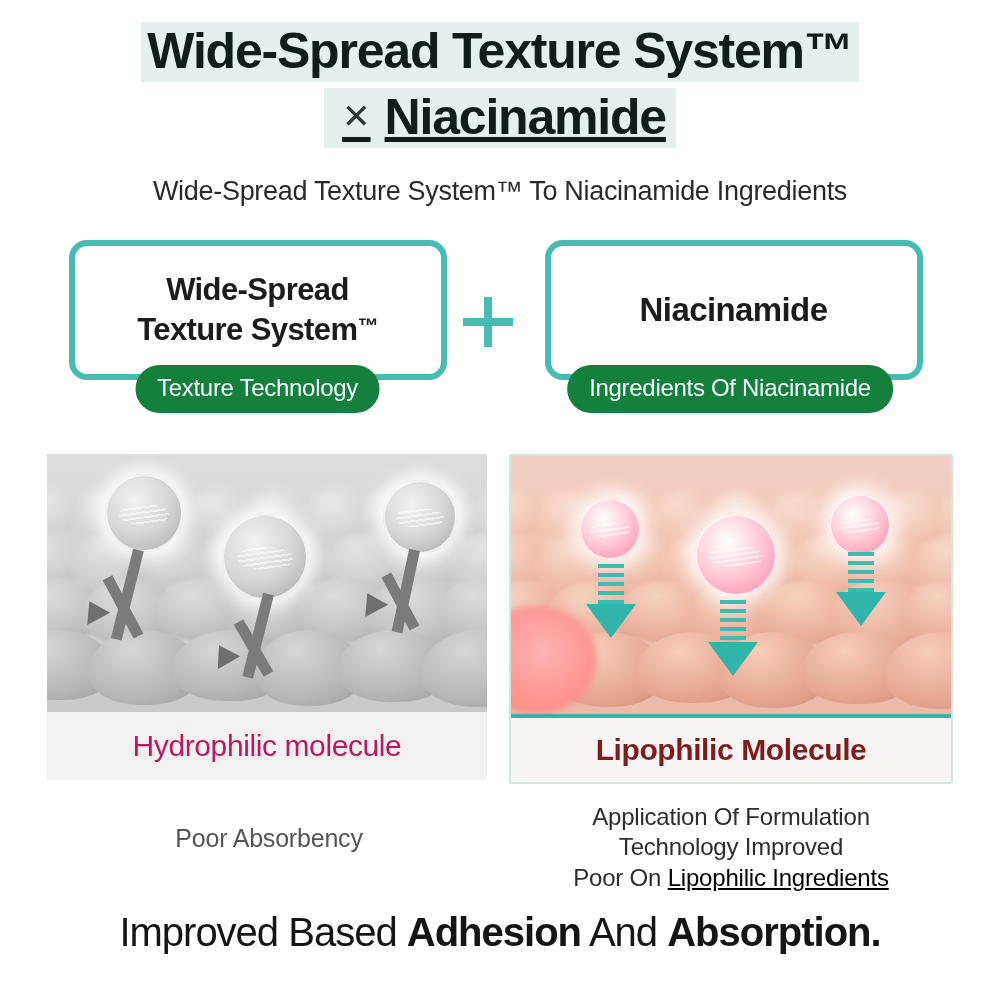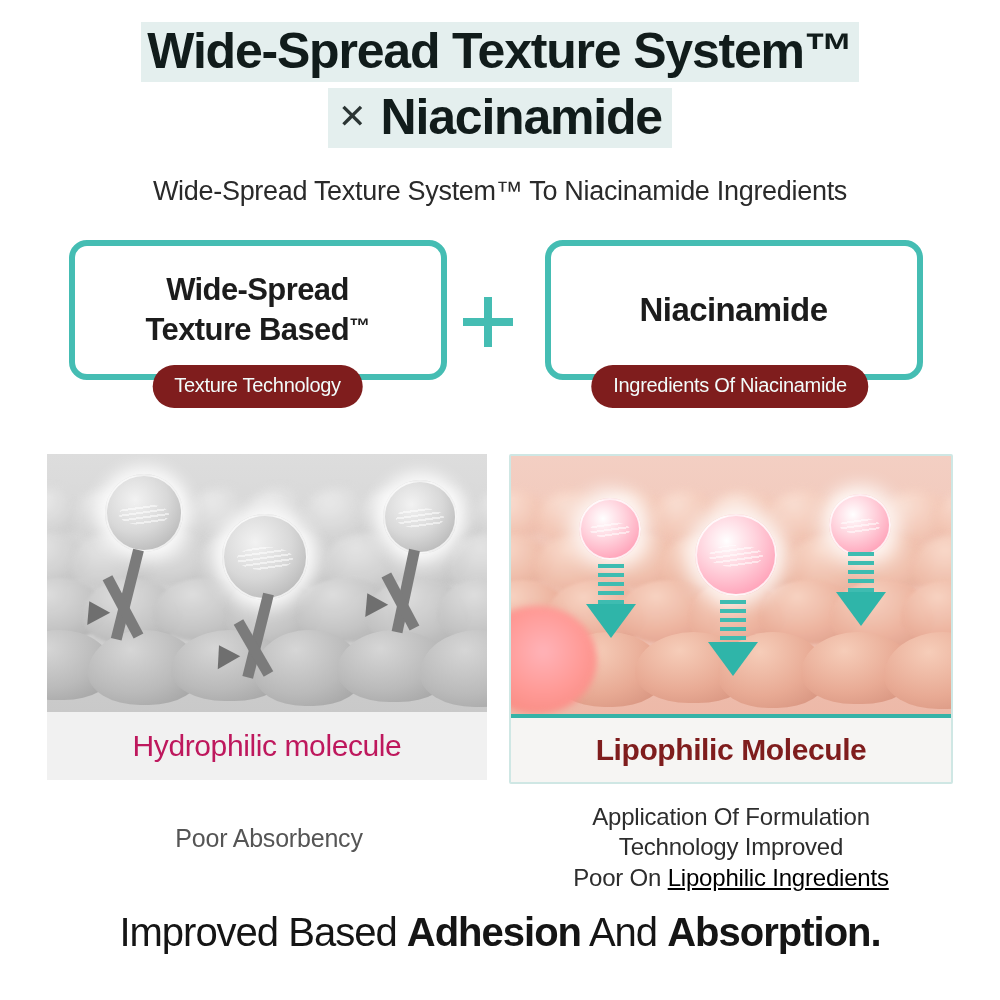--- a/index.html
+++ b/index.html
@@ -19,21 +19,21 @@
     background:#e4efee;
     font-weight:700;
     font-size:50px;
     letter-spacing:-1.2px;
     color:#111c1b;
     padding:4px 6px 6px 6px;
     display:inline-block;
     line-height:1.0;
   }
   .title-line.second{ margin-top:6px; }
-  .title-line.second .hl{ padding-left:10px; padding-right:10px; }
+  .title-line.second .hl{ padding-left:18px; padding-right:10px;text-decoration:underline; }
   .xmark{
     font-weight:300;
     font-size:34px;
     color:#2b3534;
     vertical-align:6px;
     margin-right:14px;
     letter-spacing:0;
   }
 
   
@@ -85,24 +85,24 @@
     letter-spacing:-0.6px;
   }
   .card-line.single{ font-size:33px; }
   .tm{ font-size:21px; vertical-align:7px; }
 
   .badge{
     position:absolute;
     left:50%;
     transform:translateX(-50%);
     top:125px;
-    background:#7f1d1d;
+    background:#15803d;
     color:#f2fcfb;
     border-radius:26px;
-    font-size:20px;
+    font-size:24px;
     font-weight:400;
     letter-spacing:-0.3px;
     padding:9px 22px 11px 22px;
     white-space:nowrap;
     z-index:3;
   }
 
   .plus{
     width:70px;
     align-self:center;
@@ -267,21 +267,21 @@
 
 <div class="subtitle">
   <div>Wide-Spread Texture System™ To Niacinamide Ingredients</div>
 </div>
 
 <div class="combo">
 
   <div class="combo-col left">
     <div class="card">
       <div class="card-line">Wide-Spread</div>
-      <div class="card-line"><span>Texture Based</span><span class="tm">™</span></div>
+      <div class="card-line"><span>Texture System</span><span class="tm">™</span></div>
     </div>
     <div class="badge">Texture Technology</div>
   </div>
 
   <div class="plus">
     <span class="bar-h"></span>
     <span class="bar-v"></span>
   </div>
 
   <div class="combo-col right">

